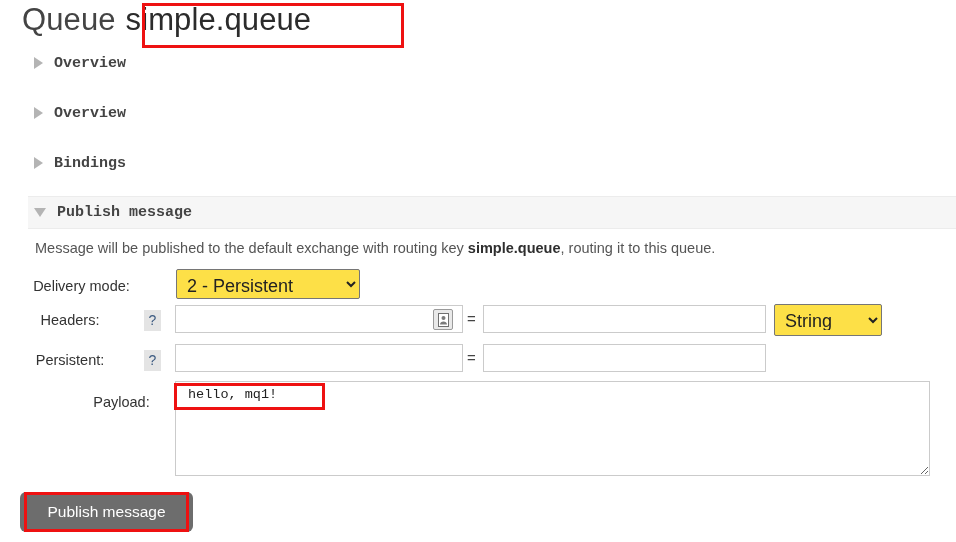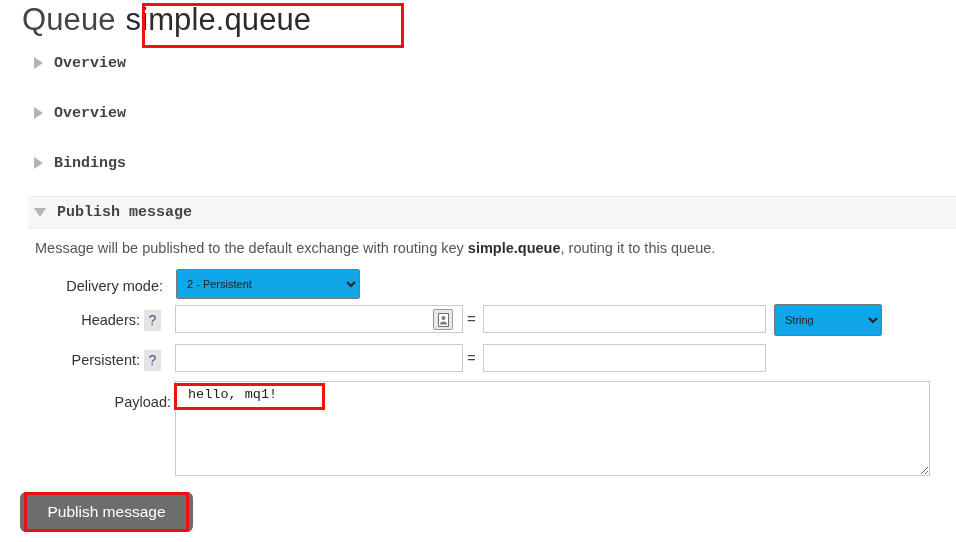--- a/index.html
+++ b/index.html
@@ -105,48 +105,48 @@
     color: #555555;
     white-space: nowrap;
   }
   .publish-desc b { color: #2f2f2f; font-weight: bold; }
 
   
   .form-label {
     position: absolute;
     font-size: 14.5px;
     color: #333333;
-    text-align: right;
+    text-align: center;
     white-space: nowrap;
   }
   #label-delivery  { left: 0px; top: 278px; width: 163px; }
   #label-headers   { left: 0px; top: 312px; width: 140px; }
   #label-props     { left: 0px; top: 352px; width: 140px; }
-  #label-payload   { left: 8px; top: 394px; width: 163px; }
+  #label-payload   { left: 0px; top: 394px; width: 163px; padding-left: 40px; }
 
   .help-badge {
     position: absolute;
     width: 17px;
     height: 21px;
     background: #e4e4e4;
     color: #3c5a80;
     font-size: 14px;
     line-height: 21px;
     text-align: center;
     cursor: help;
   }
   #help-headers { left: 144px; top: 310px; }
   #help-props   { left: 144px; top: 350px; }
 
   select.ui-select {
     position: absolute;
     font-family: "Liberation Sans", sans-serif;
-    font-size: 11px;
+    font-size: 18px;
     color: #222222;
-    background: #0ea5e9;
+    background: #fde047;
     border: 1px solid #767676;
     border-radius: 2px;
     padding: 5px 6px;
     box-sizing: border-box;
   }
   #delivery-mode { left: 176px; top: 269px; width: 184px; height: 30px; }
   #header-type   { left: 774px; top: 304px; width: 108px; height: 32px; }
 
   input.ui-input {
     position: absolute;

